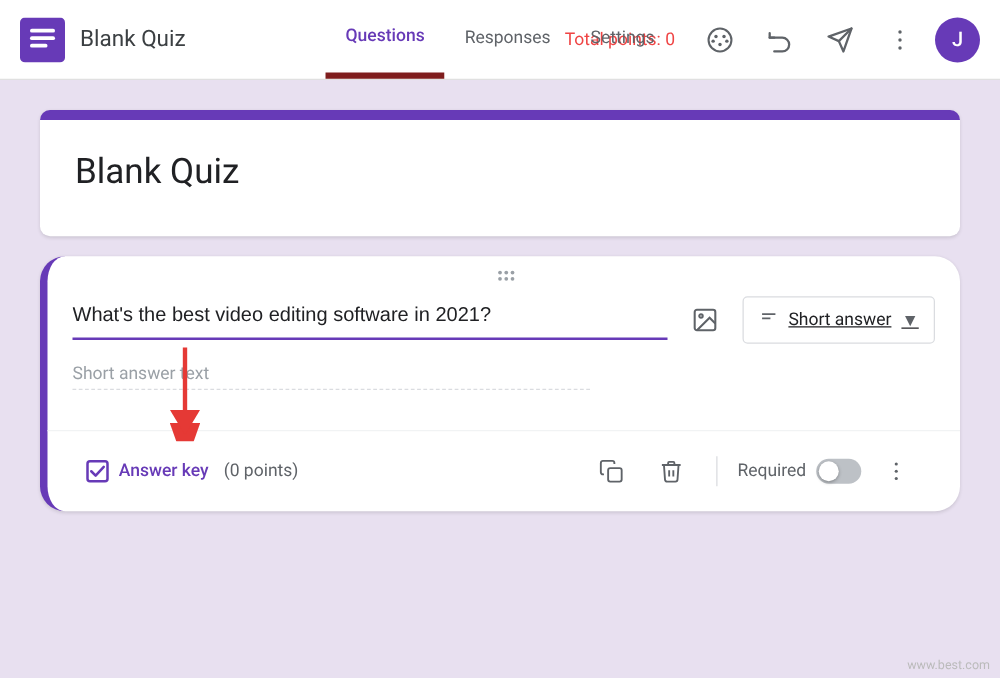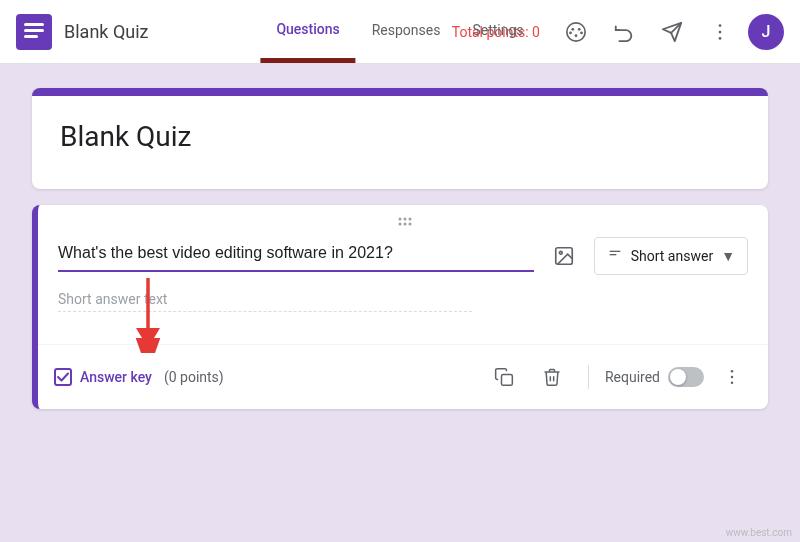--- a/index.html
+++ b/index.html
@@ -135,21 +135,21 @@
     .form-description {
       font-size: 14px;
       color: #9aa0a6;
       border-bottom: 1px solid #e0e0e0;
       padding-bottom: 8px;
     }
 
     
     .question-card {
       background: #fff;
-      border-radius: 8px;
+      border-radius: 20px;
       border-left: 6px solid #673ab7;
       padding: 0;
       box-shadow: 0 1px 3px rgba(0,0,0,0.12);
       position: relative;
     }
     .drag-handle {
       text-align: center;
       padding: 8px;
       color: #9aa0a6;
       font-size: 14px;
@@ -188,20 +188,21 @@
       display: flex;
       align-items: center;
       border: 1px solid #dadce0;
       border-radius: 4px;
       padding: 8px 12px;
       cursor: pointer;
       gap: 8px;
       font-size: 14px;
       color: #202124;
       min-width: 150px;
+      text-decoration: underline;
     }
     .question-type-icon {
       color: #5f6368;
       font-size: 16px;
     }
     .question-type-label { flex: 1; }
     .dropdown-arrow {
       color: #5f6368;
       font-size: 14px;
     }
@@ -223,21 +224,21 @@
       position: absolute;
       left: 80px;
       bottom: 52px;
       z-index: 10;
     }
 
     
     .card-bottom {
       display: flex;
       align-items: center;
-      padding: 12px 16px;
+      padding: 12px 31px;
       border-top: 1px solid #f1f3f4;
       gap: 8px;
     }
     .answer-key-btn {
       display: flex;
       align-items: center;
       gap: 8px;
       cursor: pointer;
       color: #673ab7;
       font-size: 14px;

